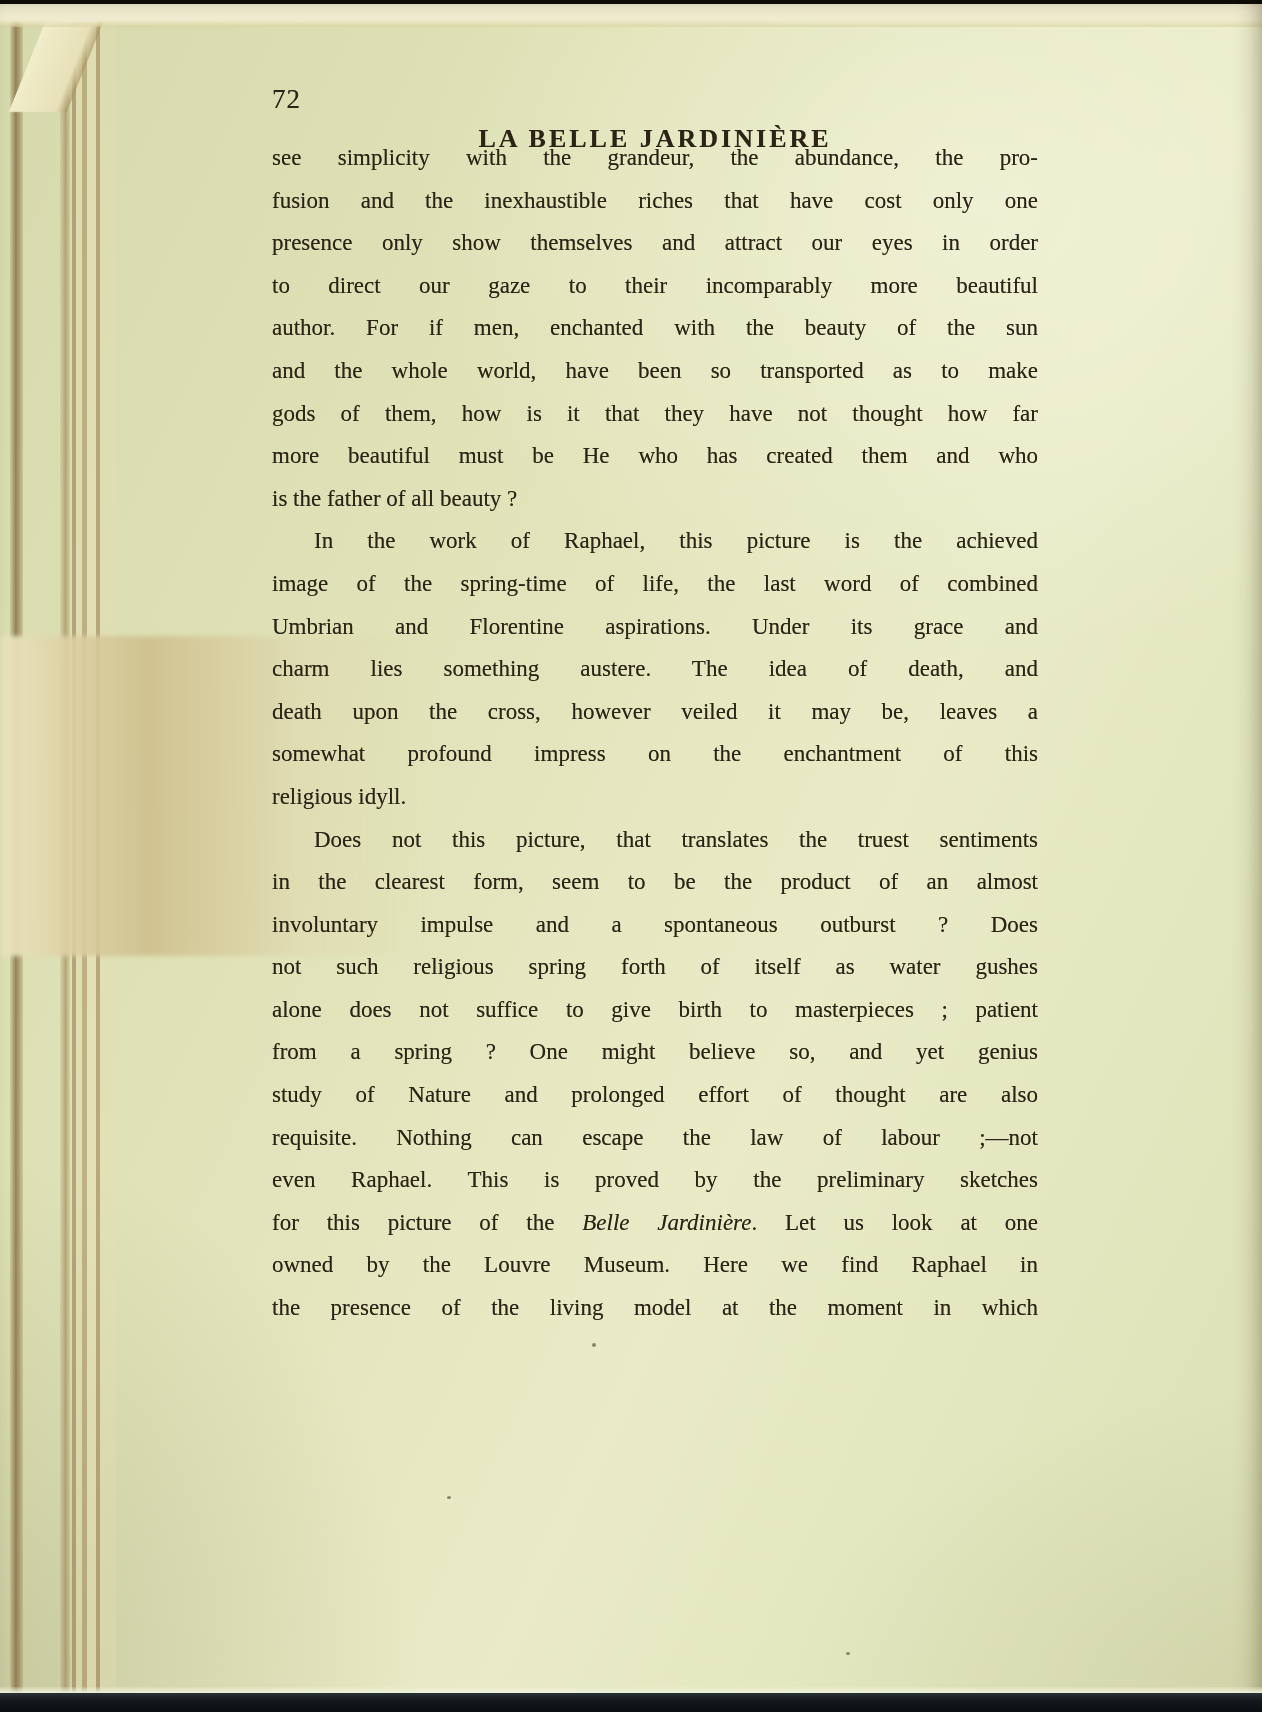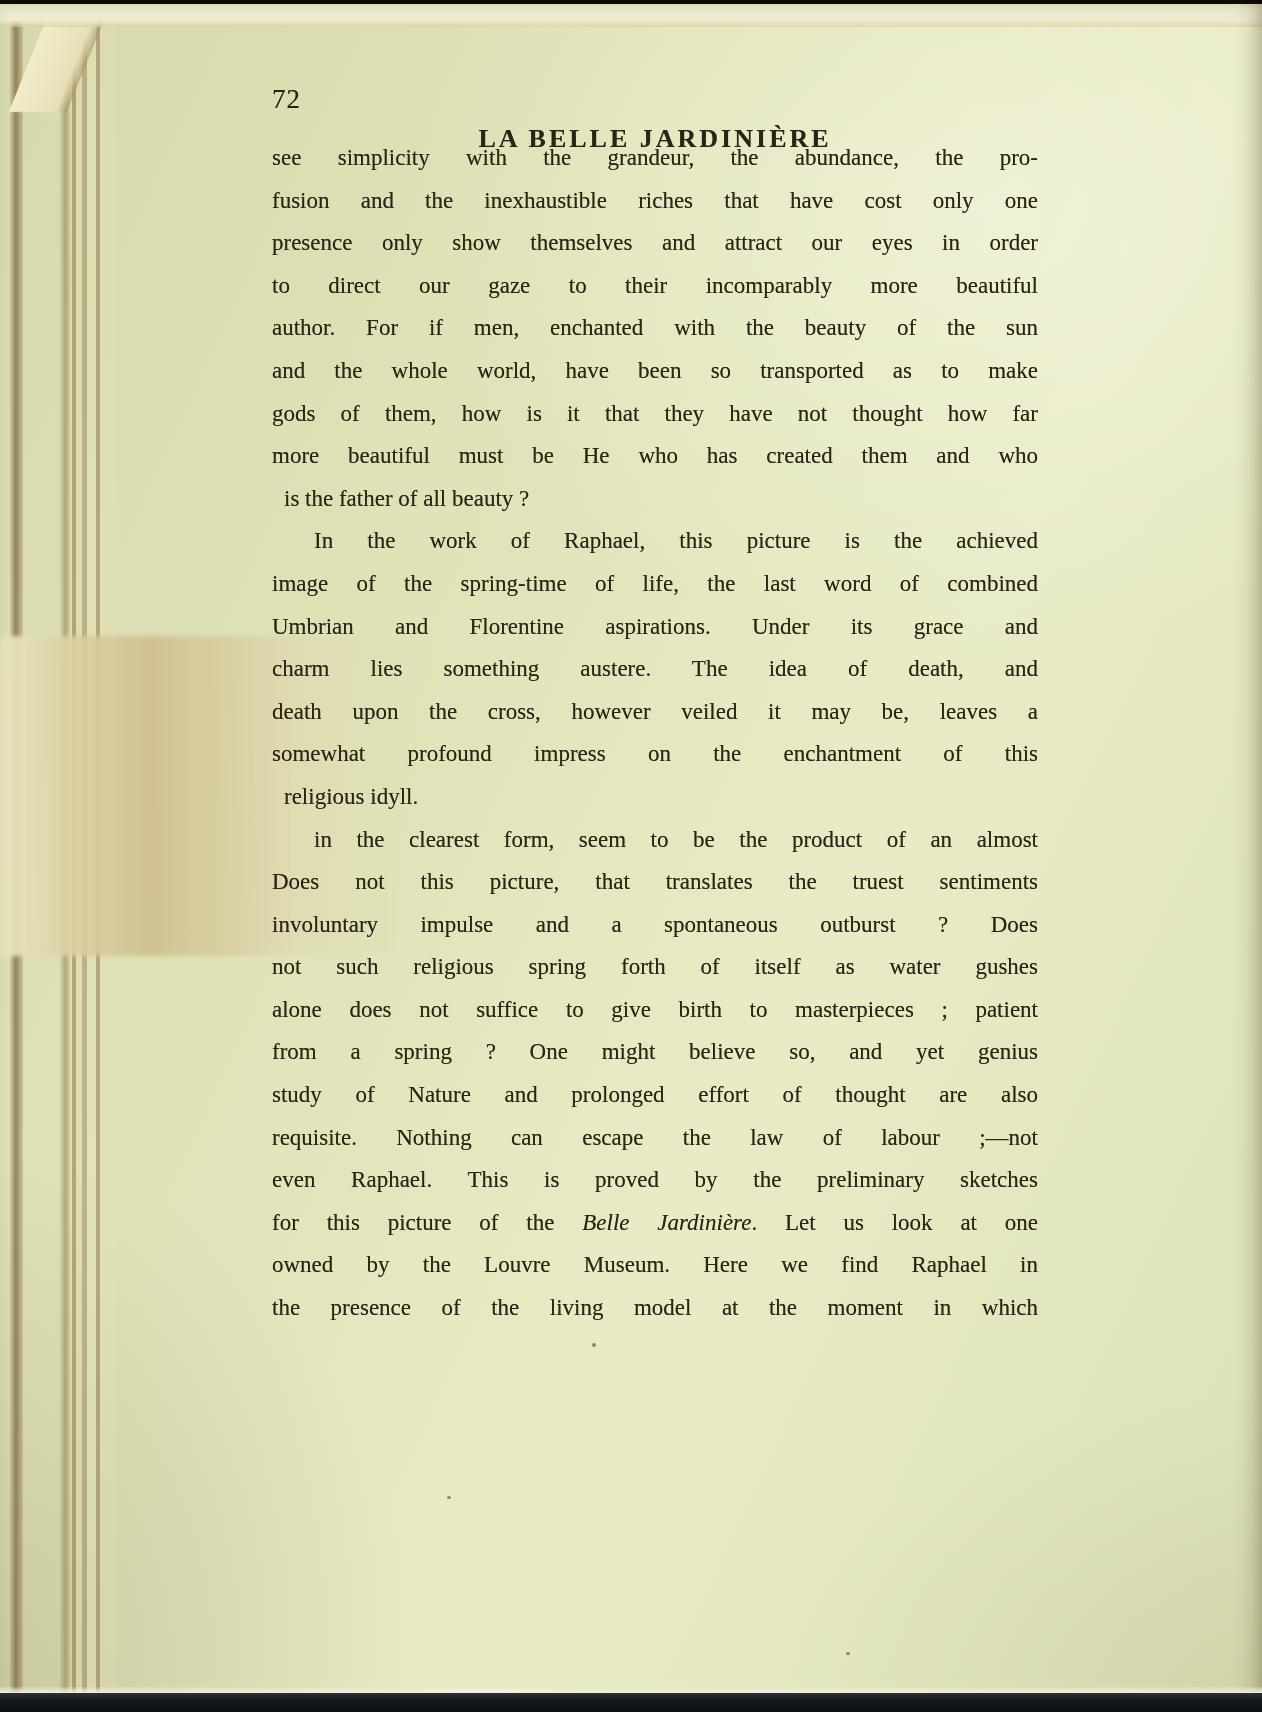--- a/index.html
+++ b/index.html
@@ -71,21 +71,21 @@
       text-shadow: 0 0 0.6px rgba(43,35,21,0.55); }
   .running-title { position: absolute; left: 0; right: 0; top: 1px; text-align: center;
       font-size: 26px; font-weight: 700; letter-spacing: 3px;
       text-shadow: 0 0 0.5px rgba(43,35,21,0.45); margin-top: 39px; }
   
   .text-block { position: absolute; left: 272px; top: 137px; width: 766px; z-index: 5;
       color: #2b2416; font-size: 23px; line-height: 42.6px;
       text-shadow: 0 0 0.6px rgba(43,36,22,0.5); }
   .line { text-align: justify; text-align-last: justify; text-justify: inter-word;
       white-space: normal; overflow: hidden; }
-  .line.last-line { text-align-last: left; margin-left: 12px; }
+  .line.last-line { text-align-last: left; }
   .para-indent .line:first-child { text-indent: 42px; }
   .italic { font-style: italic; }
 </style>
 </head>
 <body>
 
 <div class="scan">
   <div class="page"></div>
 
   <div class="left-edges">
@@ -121,22 +121,22 @@
       <div class="para-indent">
         <div class="line"><span>In the work of Raphael, this picture is the achieved</span></div>
         <div class="line"><span>image of the spring-time of life, the last word of combined</span></div>
         <div class="line"><span>Umbrian and Florentine aspirations.  Under its grace and</span></div>
         <div class="line"><span>charm lies something austere.  The idea of death, and</span></div>
         <div class="line"><span>death upon the cross, however veiled it may be, leaves a</span></div>
         <div class="line"><span>somewhat profound impress on the enchantment of this</span></div>
         <div class="line last-line"><span>religious idyll.</span></div>
       </div>
       <div class="para-indent">
+        <div class="line"><span>Does not this picture, that translates the truest sentiments</span></div>
         <div class="line"><span>in the clearest form, seem to be the product of an almost</span></div>
-        <div class="line"><span>Does not this picture, that translates the truest sentiments</span></div>
         <div class="line"><span>involuntary impulse and a spontaneous outburst ?  Does</span></div>
         <div class="line"><span>not such religious spring forth of itself as water gushes</span></div>
         <div class="line"><span>alone does not suffice to give birth to masterpieces ; patient</span></div>
         <div class="line"><span>from a spring ?  One might believe so, and yet genius</span></div>
         <div class="line"><span>study of Nature and prolonged effort of thought are also</span></div>
         <div class="line"><span>requisite.  Nothing can escape the law of labour ;—not</span></div>
         <div class="line"><span>even Raphael.  This is proved by the preliminary sketches</span></div>
         <div class="line"><span>for this picture of the </span><span class="italic">Belle Jardinière</span><span>.  Let us look at one</span></div>
         <div class="line"><span>owned by the Louvre Museum.  Here we find Raphael in</span></div>
         <div class="line"><span>the presence of the living model at the moment in which</span></div>

